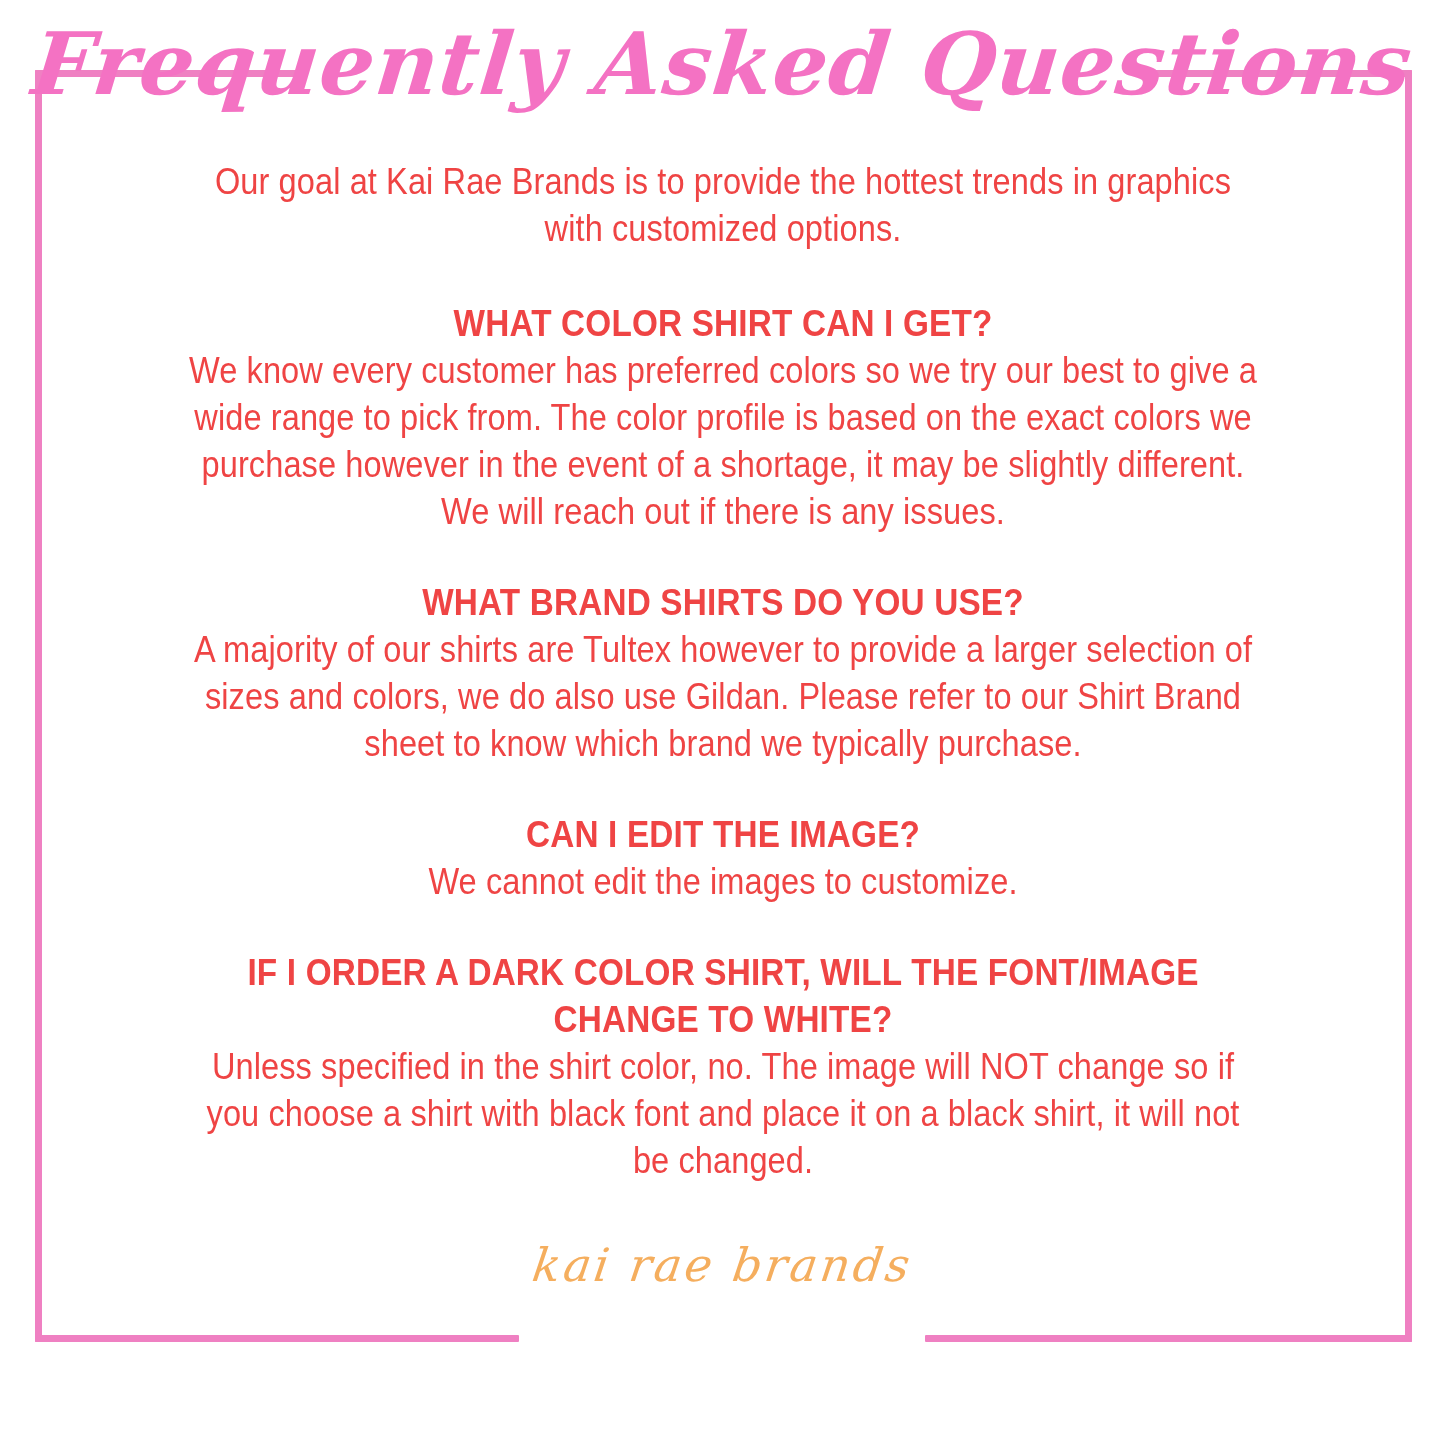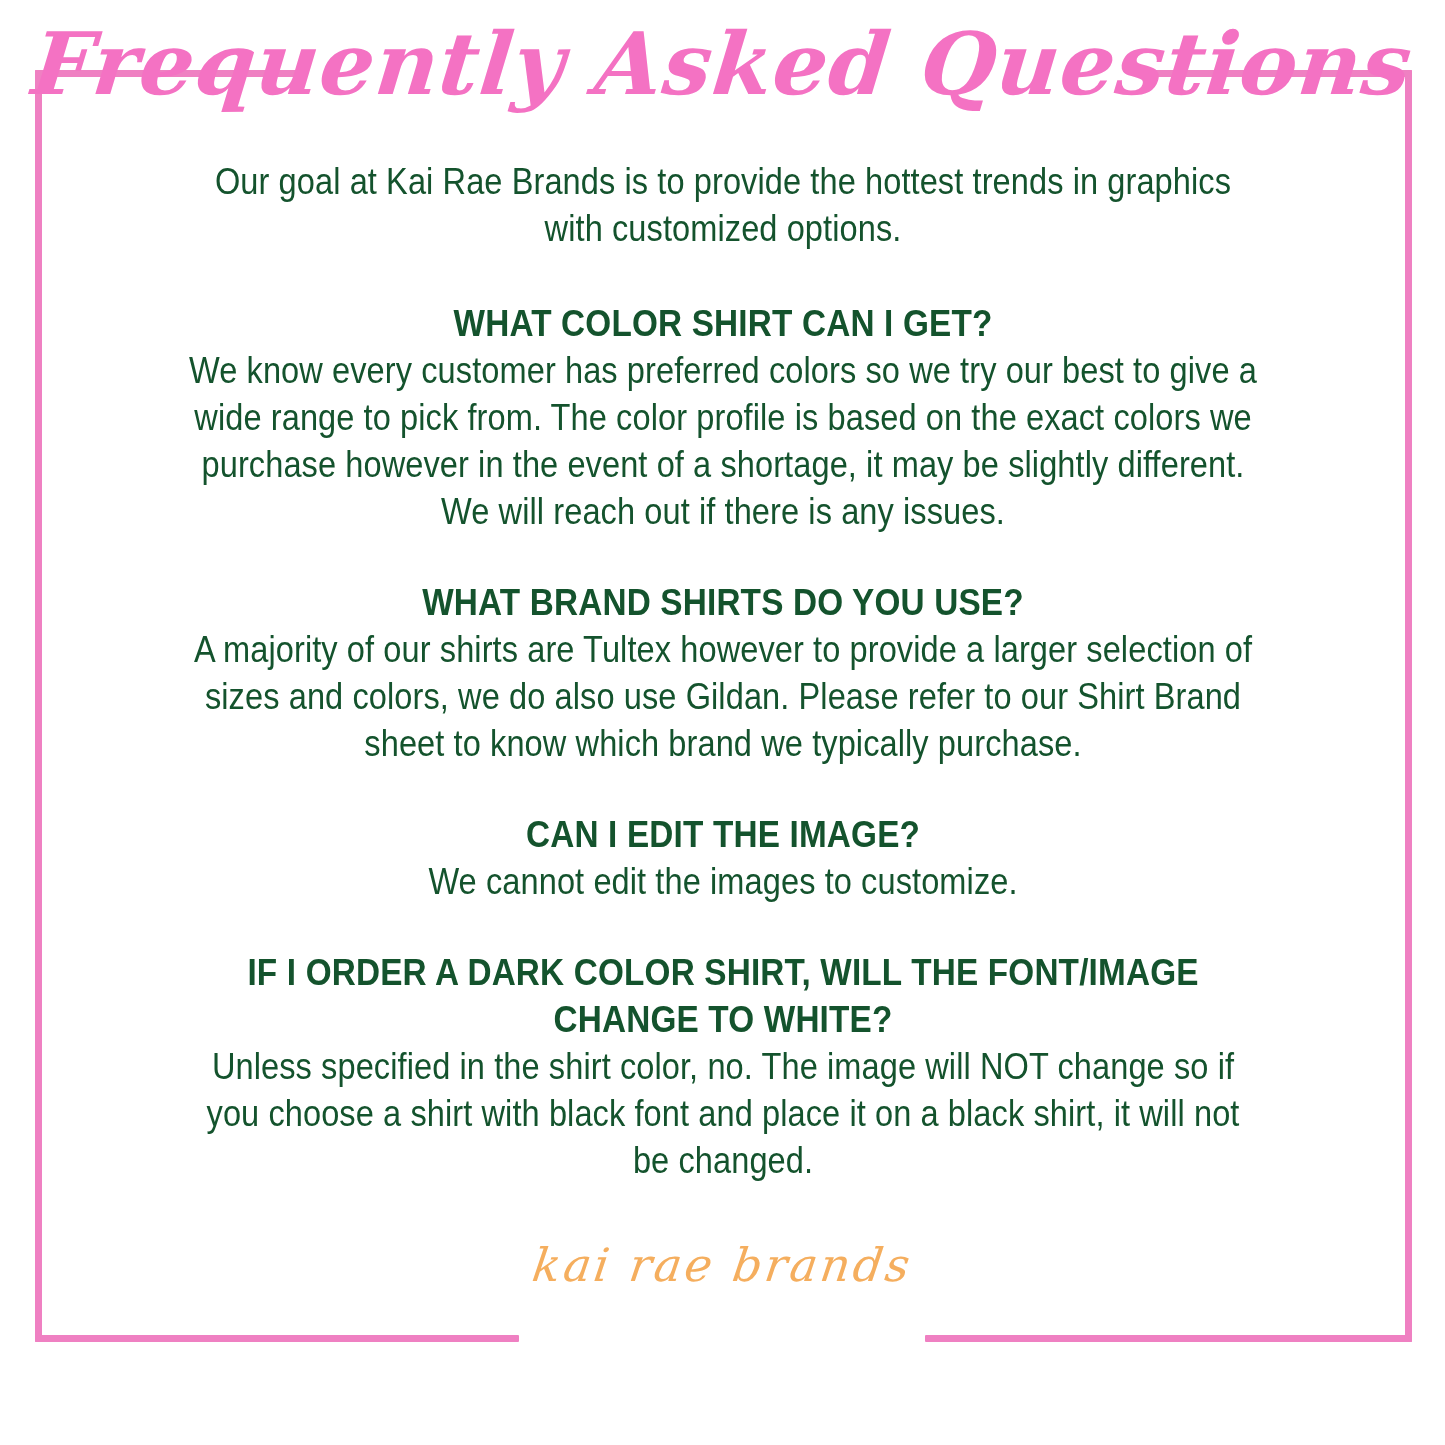--- a/index.html
+++ b/index.html
@@ -47,21 +47,21 @@
     white-space: nowrap;
   }
 
   
   #content {
     position: absolute;
     left: 112px;
     top: 158px;
     width: 1222px;
     text-align: center;
-    color: #14532d;
+    color: #ef4444;
   }
   .para {
     font-family: "Liberation Sans Narrow", "Liberation Sans", sans-serif;
     font-size: 37px;
     line-height: 47px;
     font-weight: 400;
     letter-spacing: 0.1px;
     transform: scaleX(0.88);
     transform-origin: center top;
     margin: 0;

